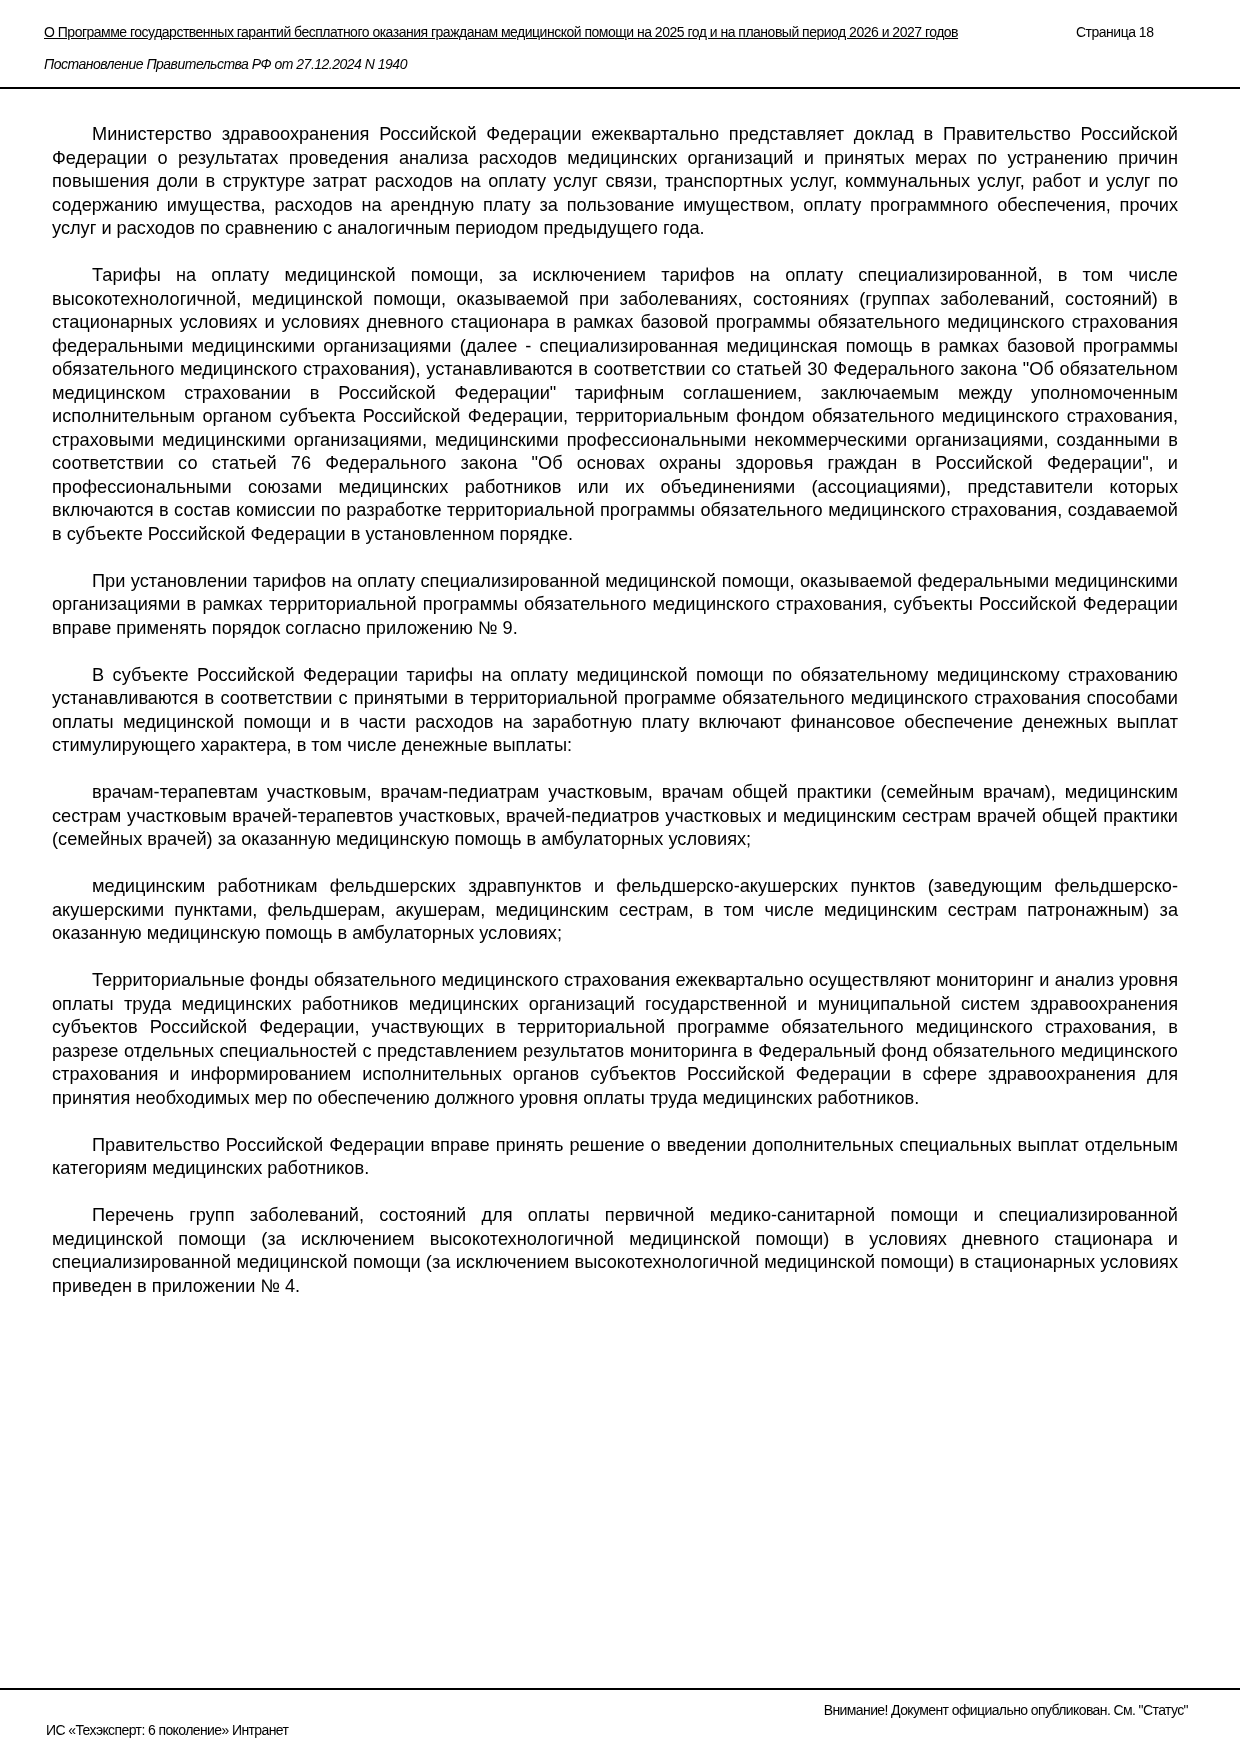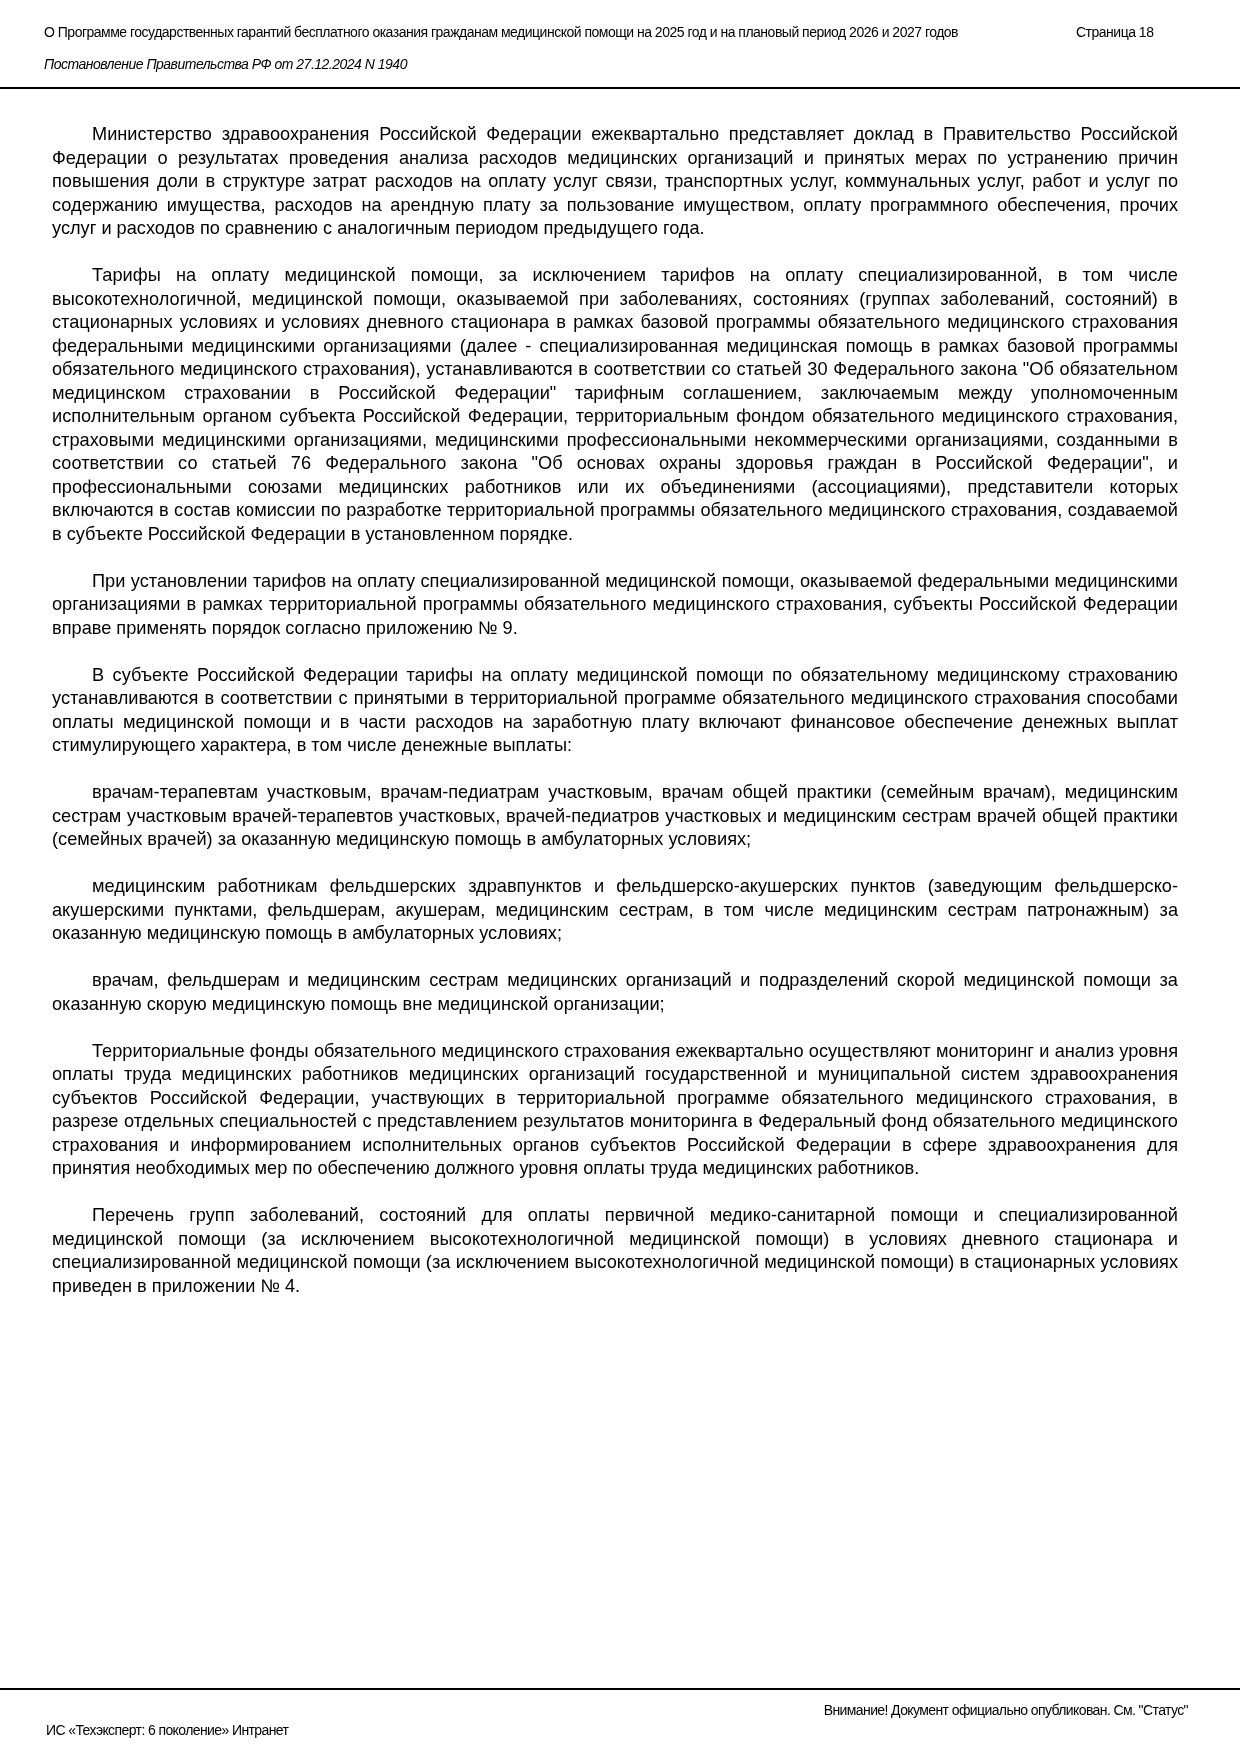--- a/index.html
+++ b/index.html
@@ -22,20 +22,21 @@
       width: 1156px;
       font-size: 14px;
       line-height: 16px;
       letter-spacing: -0.5px;
     }
     .header .title {
       position: absolute;
       left: 0;
       top: 0;
       width: 1020px;
+      text-decoration: underline;
     }
     .header .page-num {
       position: absolute;
       left: 1032px;
       top: 0;
       white-space: nowrap;
       text-align: right;
     }
     .header .decree {
       position: absolute;
@@ -102,20 +103,20 @@
 </div>
 <div class="header-rule"></div>
 
 <div class="body">
   <p>Министерство здравоохранения Российской Федерации ежеквартально представляет доклад в Правительство Российской Федерации о результатах проведения анализа расходов медицинских организаций и принятых мерах по устранению причин повышения доли в структуре затрат расходов на оплату услуг связи, транспортных услуг, коммунальных услуг, работ и услуг по содержанию имущества, расходов на арендную плату за пользование имуществом, оплату программного обеспечения, прочих услуг и расходов по сравнению с аналогичным периодом предыдущего года.</p>
   <p>Тарифы на оплату медицинской помощи, за исключением тарифов на оплату специализированной, в том числе высокотехнологичной, медицинской помощи, оказываемой при заболеваниях, состояниях (группах заболеваний, состояний) в стационарных условиях и условиях дневного стационара в рамках базовой программы обязательного медицинского страхования федеральными медицинскими организациями (далее - специализированная медицинская помощь в рамках базовой программы обязательного медицинского страхования), устанавливаются в соответствии со статьей 30 Федерального закона "Об обязательном медицинском страховании в Российской Федерации" тарифным соглашением, заключаемым между уполномоченным исполнительным органом субъекта Российской Федерации, территориальным фондом обязательного медицинского страхования, страховыми медицинскими организациями, медицинскими профессиональными некоммерческими организациями, созданными в соответствии со статьей 76 Федерального закона "Об основах охраны здоровья граждан в Российской Федерации", и профессиональными союзами медицинских работников или их объединениями (ассоциациями), представители которых включаются в состав комиссии по разработке территориальной программы обязательного медицинского страхования, создаваемой в субъекте Российской Федерации в установленном порядке.</p>
   <p>При установлении тарифов на оплату специализированной медицинской помощи, оказываемой федеральными медицинскими организациями в рамках территориальной программы обязательного медицинского страхования, субъекты Российской Федерации вправе применять порядок согласно приложению № 9.</p>
   <p>В субъекте Российской Федерации тарифы на оплату медицинской помощи по обязательному медицинскому страхованию устанавливаются в соответствии с принятыми в территориальной программе обязательного медицинского страхования способами оплаты медицинской помощи и в части расходов на заработную плату включают финансовое обеспечение денежных выплат стимулирующего характера, в том числе денежные выплаты:</p>
   <p>врачам-терапевтам участковым, врачам-педиатрам участковым, врачам общей практики (семейным врачам), медицинским сестрам участковым врачей-терапевтов участковых, врачей-педиатров участковых и медицинским сестрам врачей общей практики (семейных врачей) за оказанную медицинскую помощь в амбулаторных условиях;</p>
   <p>медицинским работникам фельдшерских здравпунктов и фельдшерско-акушерских пунктов (заведующим фельдшерско-акушерскими пунктами, фельдшерам, акушерам, медицинским сестрам, в том числе медицинским сестрам патронажным) за оказанную медицинскую помощь в амбулаторных условиях;</p>
-  <p>врачам, фельдшерам и медицинским сестрам медицинских организаций и подразделений скорой медицинской помощи за оказанную скорую медицинскую помощь вне медицинской организации;</p>
   <p>Территориальные фонды обязательного медицинского страхования ежеквартально осуществляют мониторинг и анализ уровня оплаты труда медицинских работников медицинских организаций государственной и муниципальной систем здравоохранения субъектов Российской Федерации, участвующих в территориальной программе обязательного медицинского страхования, в разрезе отдельных специальностей с представлением результатов мониторинга в Федеральный фонд обязательного медицинского страхования и информированием исполнительных органов субъектов Российской Федерации в сфере здравоохранения для принятия необходимых мер по обеспечению должного уровня оплаты труда медицинских работников.</p>
+  <p>Правительство Российской Федерации вправе принять решение о введении дополнительных специальных выплат отдельным категориям медицинских работников.</p>
   <p>Перечень групп заболеваний, состояний для оплаты первичной медико-санитарной помощи и специализированной медицинской помощи (за исключением высокотехнологичной медицинской помощи) в условиях дневного стационара и специализированной медицинской помощи (за исключением высокотехнологичной медицинской помощи) в стационарных условиях приведен в приложении № 4.</p>
 </div>
 
 <div class="footer-rule"></div>
 <div class="footer-notice">Внимание! Документ официально опубликован. См. "Статус"</div>
 <div class="footer-source">ИС «Техэксперт: 6 поколение» Интранет</div>
 
 </body></html>

